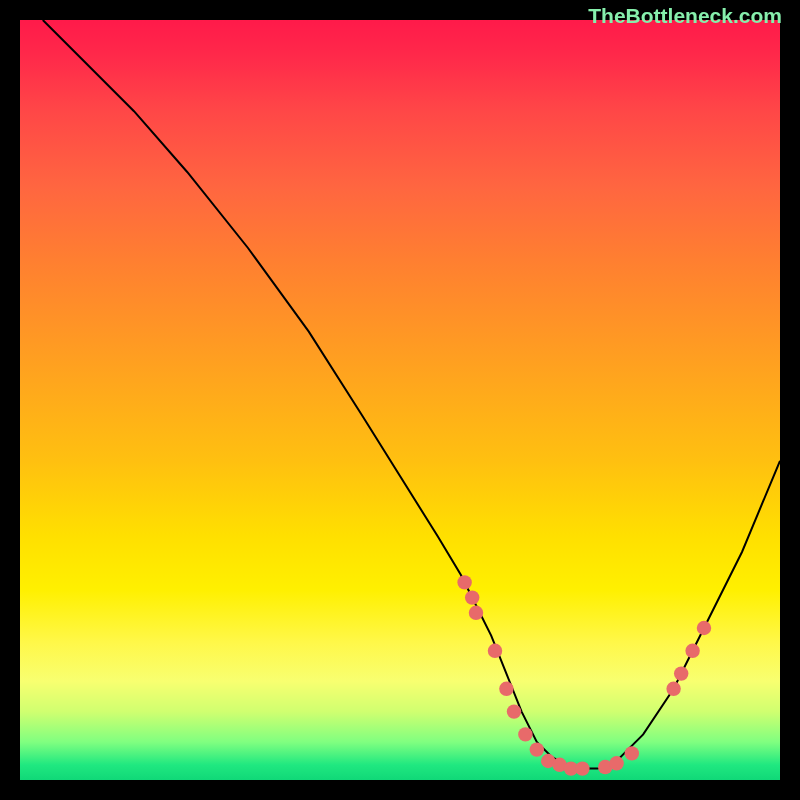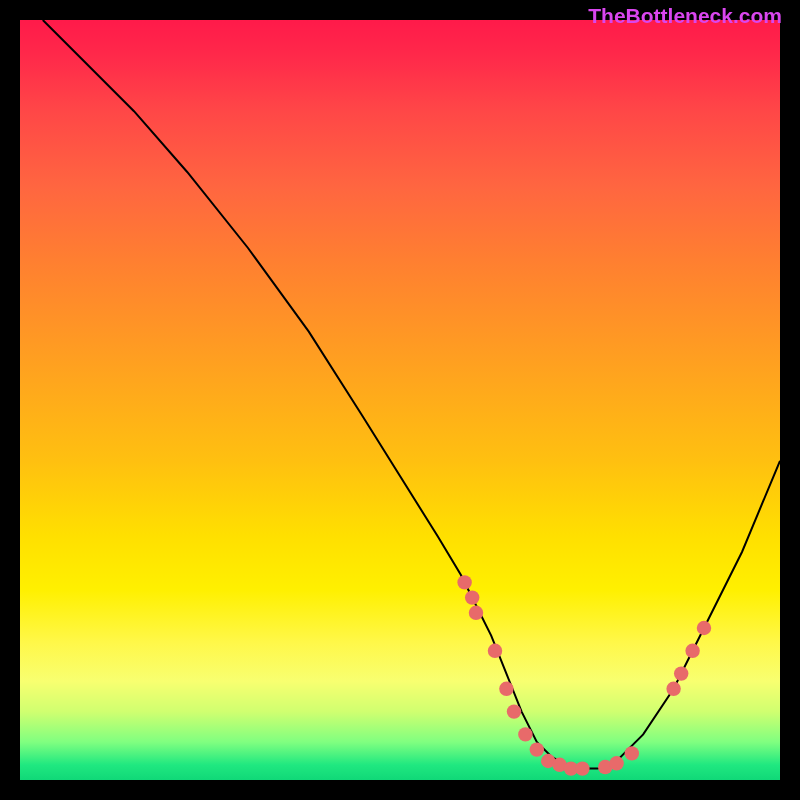--- a/index.html
+++ b/index.html
@@ -7,21 +7,21 @@
     width: 800px;
     height: 800px;
     background: #000;
     position: relative;
     font-family: Arial, sans-serif;
   }
   .watermark {
     position: absolute;
     top: 4px;
     right: 18px;
-    color: #d946ef;
+    color: #86efac;
     font-size: 21px;
     font-weight: bold;
     z-index: 10;
   }
   .plot-area {
     position: absolute;
     left: 20px;
     top: 20px;
     width: 760px;
     height: 760px;

